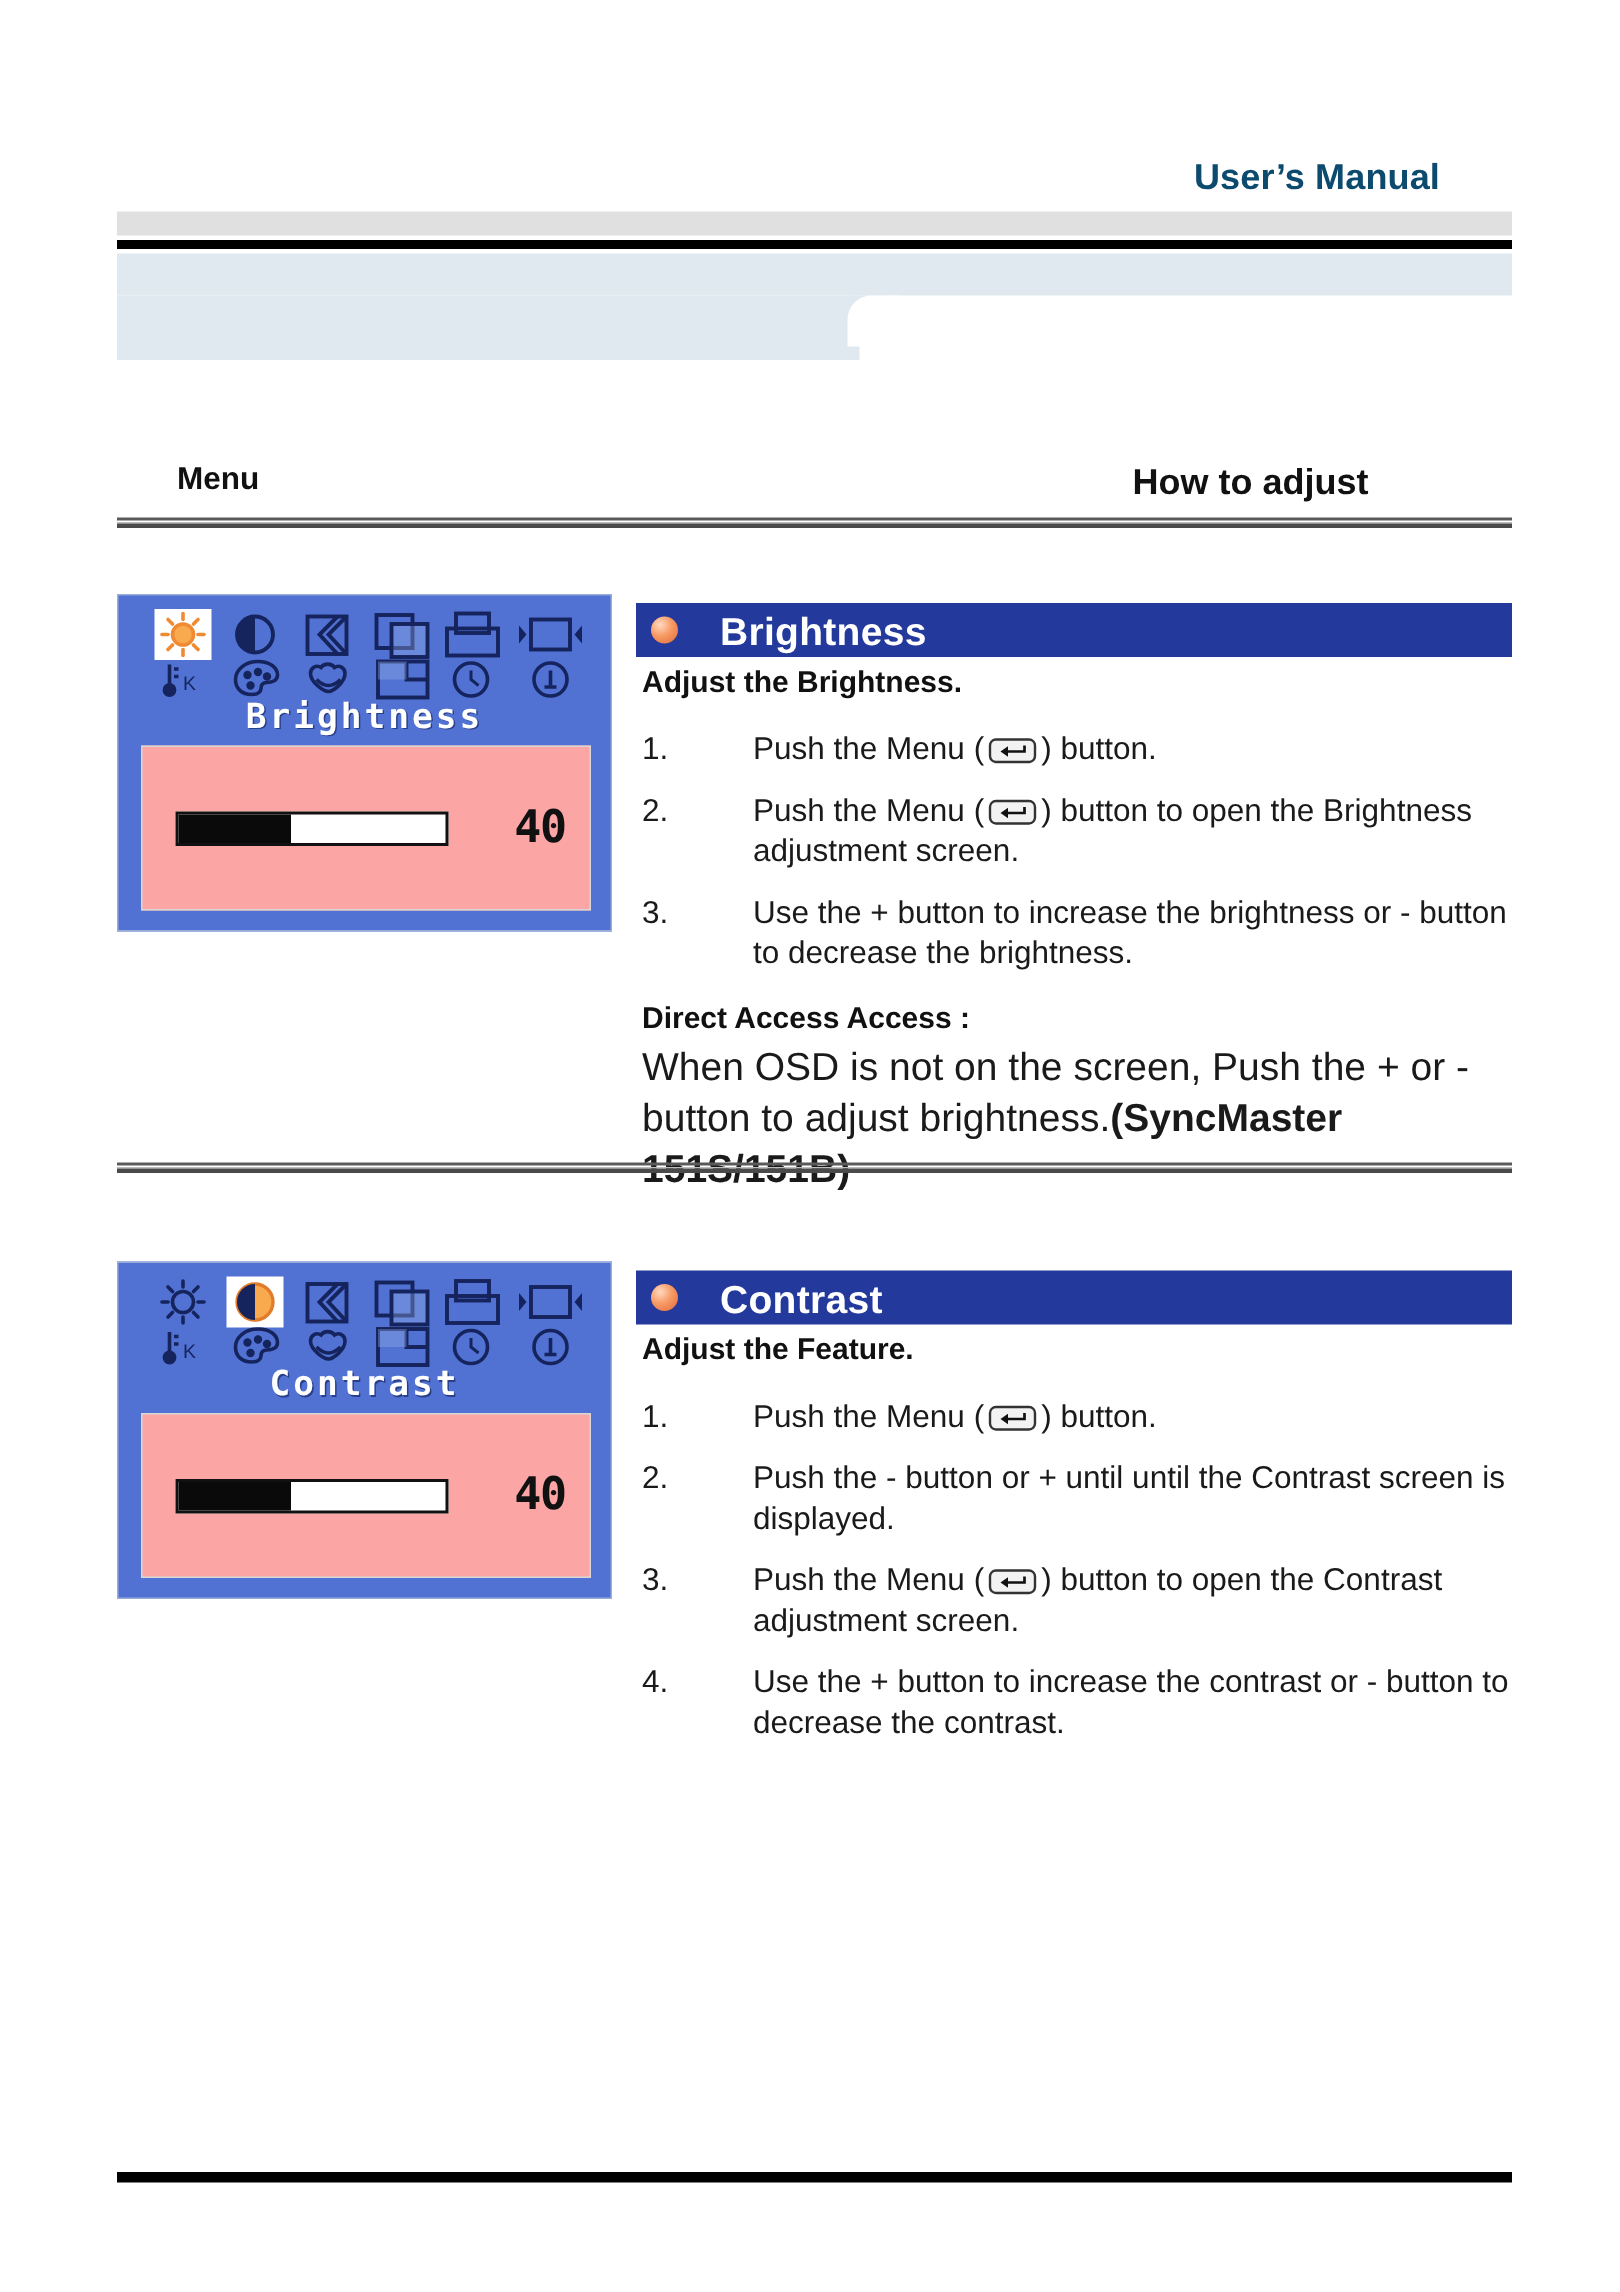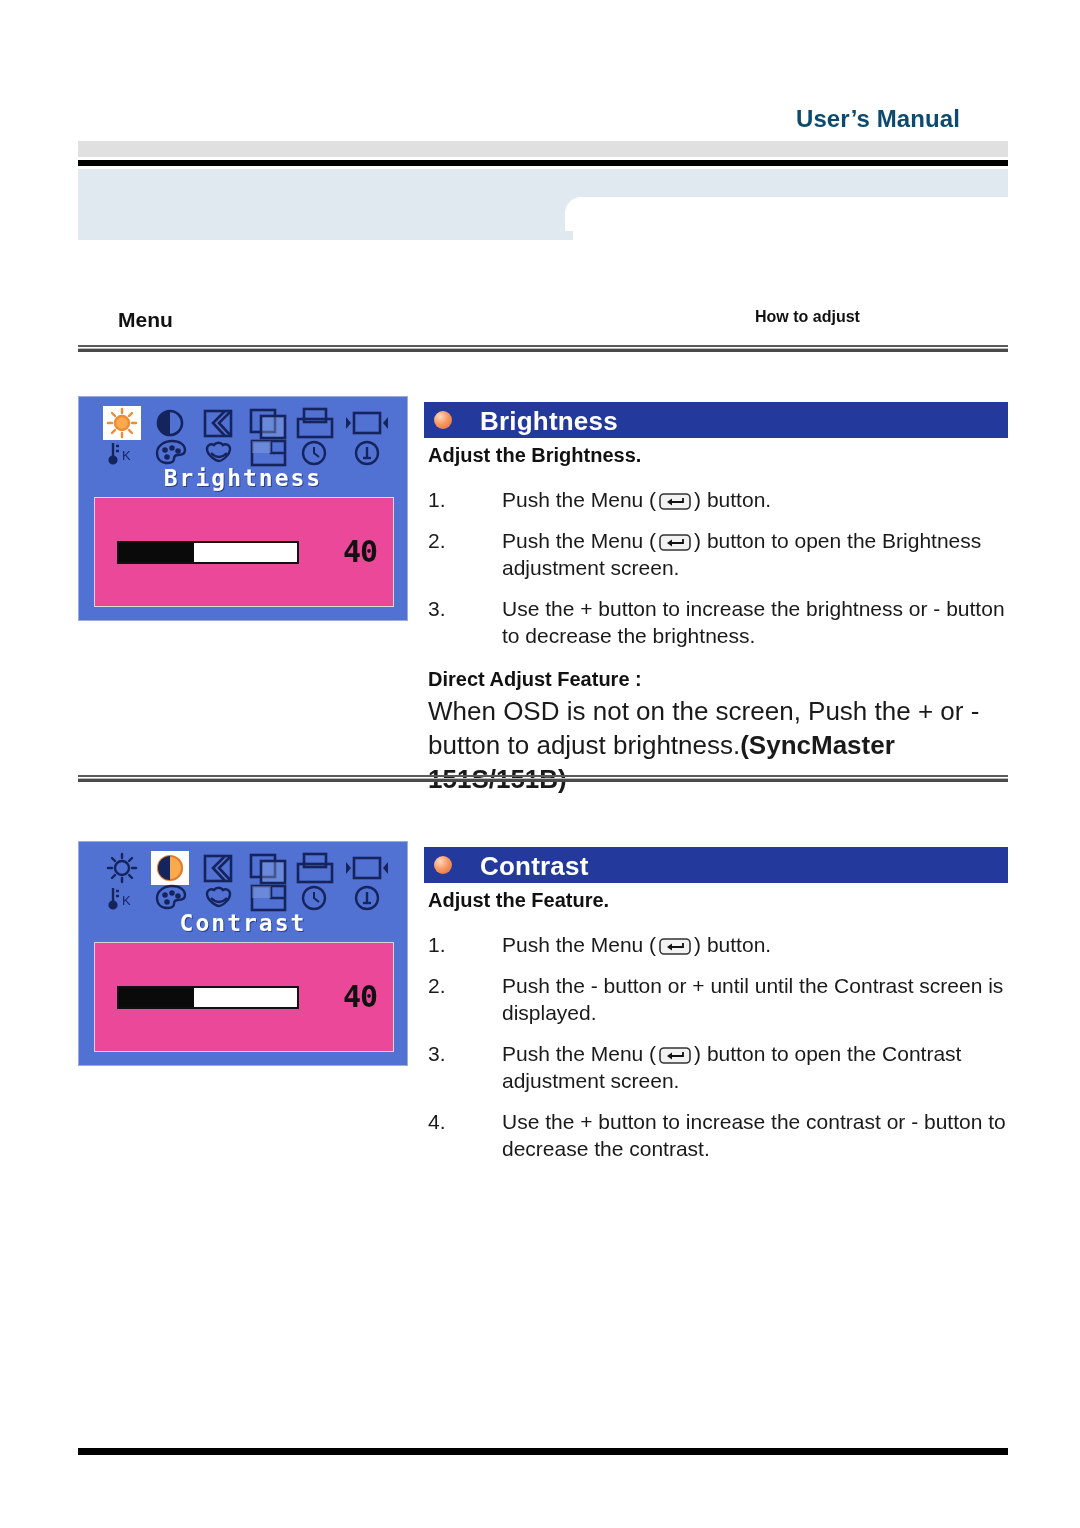--- a/index.html
+++ b/index.html
@@ -53,21 +53,21 @@
     white-space:nowrap;
   }
 
   
   .col-menu{
     position:absolute;left:118px;top:308px;
     font-size:21px;font-weight:bold;color:#111;
   }
   .col-howto{
     position:absolute;left:755px;top:308px;
-    font-size:16px;font-weight:bold;color:#111;
+    font-size:24px;font-weight:bold;color:#111;
   }
   .dbl-rule{
     position:absolute;left:78px;width:930px;height:7px;
   }
   .dbl-rule .l1{position:absolute;left:0;top:0;width:100%;height:2px;background:#5a5a5a;}
   .dbl-rule .l2{position:absolute;left:0;top:3px;width:100%;height:1px;background:#bdbdbd;}
   .dbl-rule .l3{position:absolute;left:0;top:4px;width:100%;height:3px;background:#4a4a4a;}
 
   
   .osd{
@@ -79,21 +79,21 @@
     position:absolute;left:16px;top:8px;width:300px;height:62px;
   }
   .osd-title{
     position:absolute;left:0;top:68px;width:100%;
     text-align:center;font-family:"DejaVu Sans Mono", monospace;
     font-size:23px;font-weight:bold;color:#ffffff;letter-spacing:2px;
     text-shadow:1px 1px 0 #2a3f8a;
   }
   .osd-screen{
     position:absolute;left:15px;top:100px;width:300px;height:110px;
-    background:#ec4899;border:1px solid #d7d7d7;box-sizing:border-box;
+    background:#fca5a5;border:1px solid #d7d7d7;box-sizing:border-box;
   }
   .osd-bar-outer{
     position:absolute;left:22px;top:43px;width:182px;height:23px;
     background:#ffffff;border:2px solid #111;box-sizing:border-box;
   }
   .osd-bar-fill{
     position:absolute;left:0;top:0;height:100%;background:#0a0a0a;
   }
   .osd-value{
     position:absolute;right:16px;top:36px;
@@ -270,21 +270,21 @@
               <path d="M25 6 v4 h-12" fill="none" stroke="#111" stroke-width="1.8"></path>
               <path d="M14 6.5 l-5 3.5 l5 3.5 z" fill="#111"></path>
             </svg></span><span>) button to open the Brightness adjustment screen.</span></span>
     </div>
     <div class="step">
       <span class="num">3.</span>
       <span class="txt">Use the + button to increase the brightness or - button to decrease the brightness.</span>
     </div>
   </div>
 
-  <div class="subhead" style="top:668px">Direct Adjust Feature :</div>
+  <div class="subhead" style="top:668px">Direct Access Access :</div>
   <div class="para" style="top:695px">
     <span>When OSD is not on the screen, Push the + or - button to adjust brightness.</span><b>(SyncMaster 151S/151B)</b>
   </div>
 
   <div class="dbl-rule" style="top:775px">
     <div class="l1"></div>
       <div class="l2"></div>
       <div class="l3"></div>
   </div>
 

